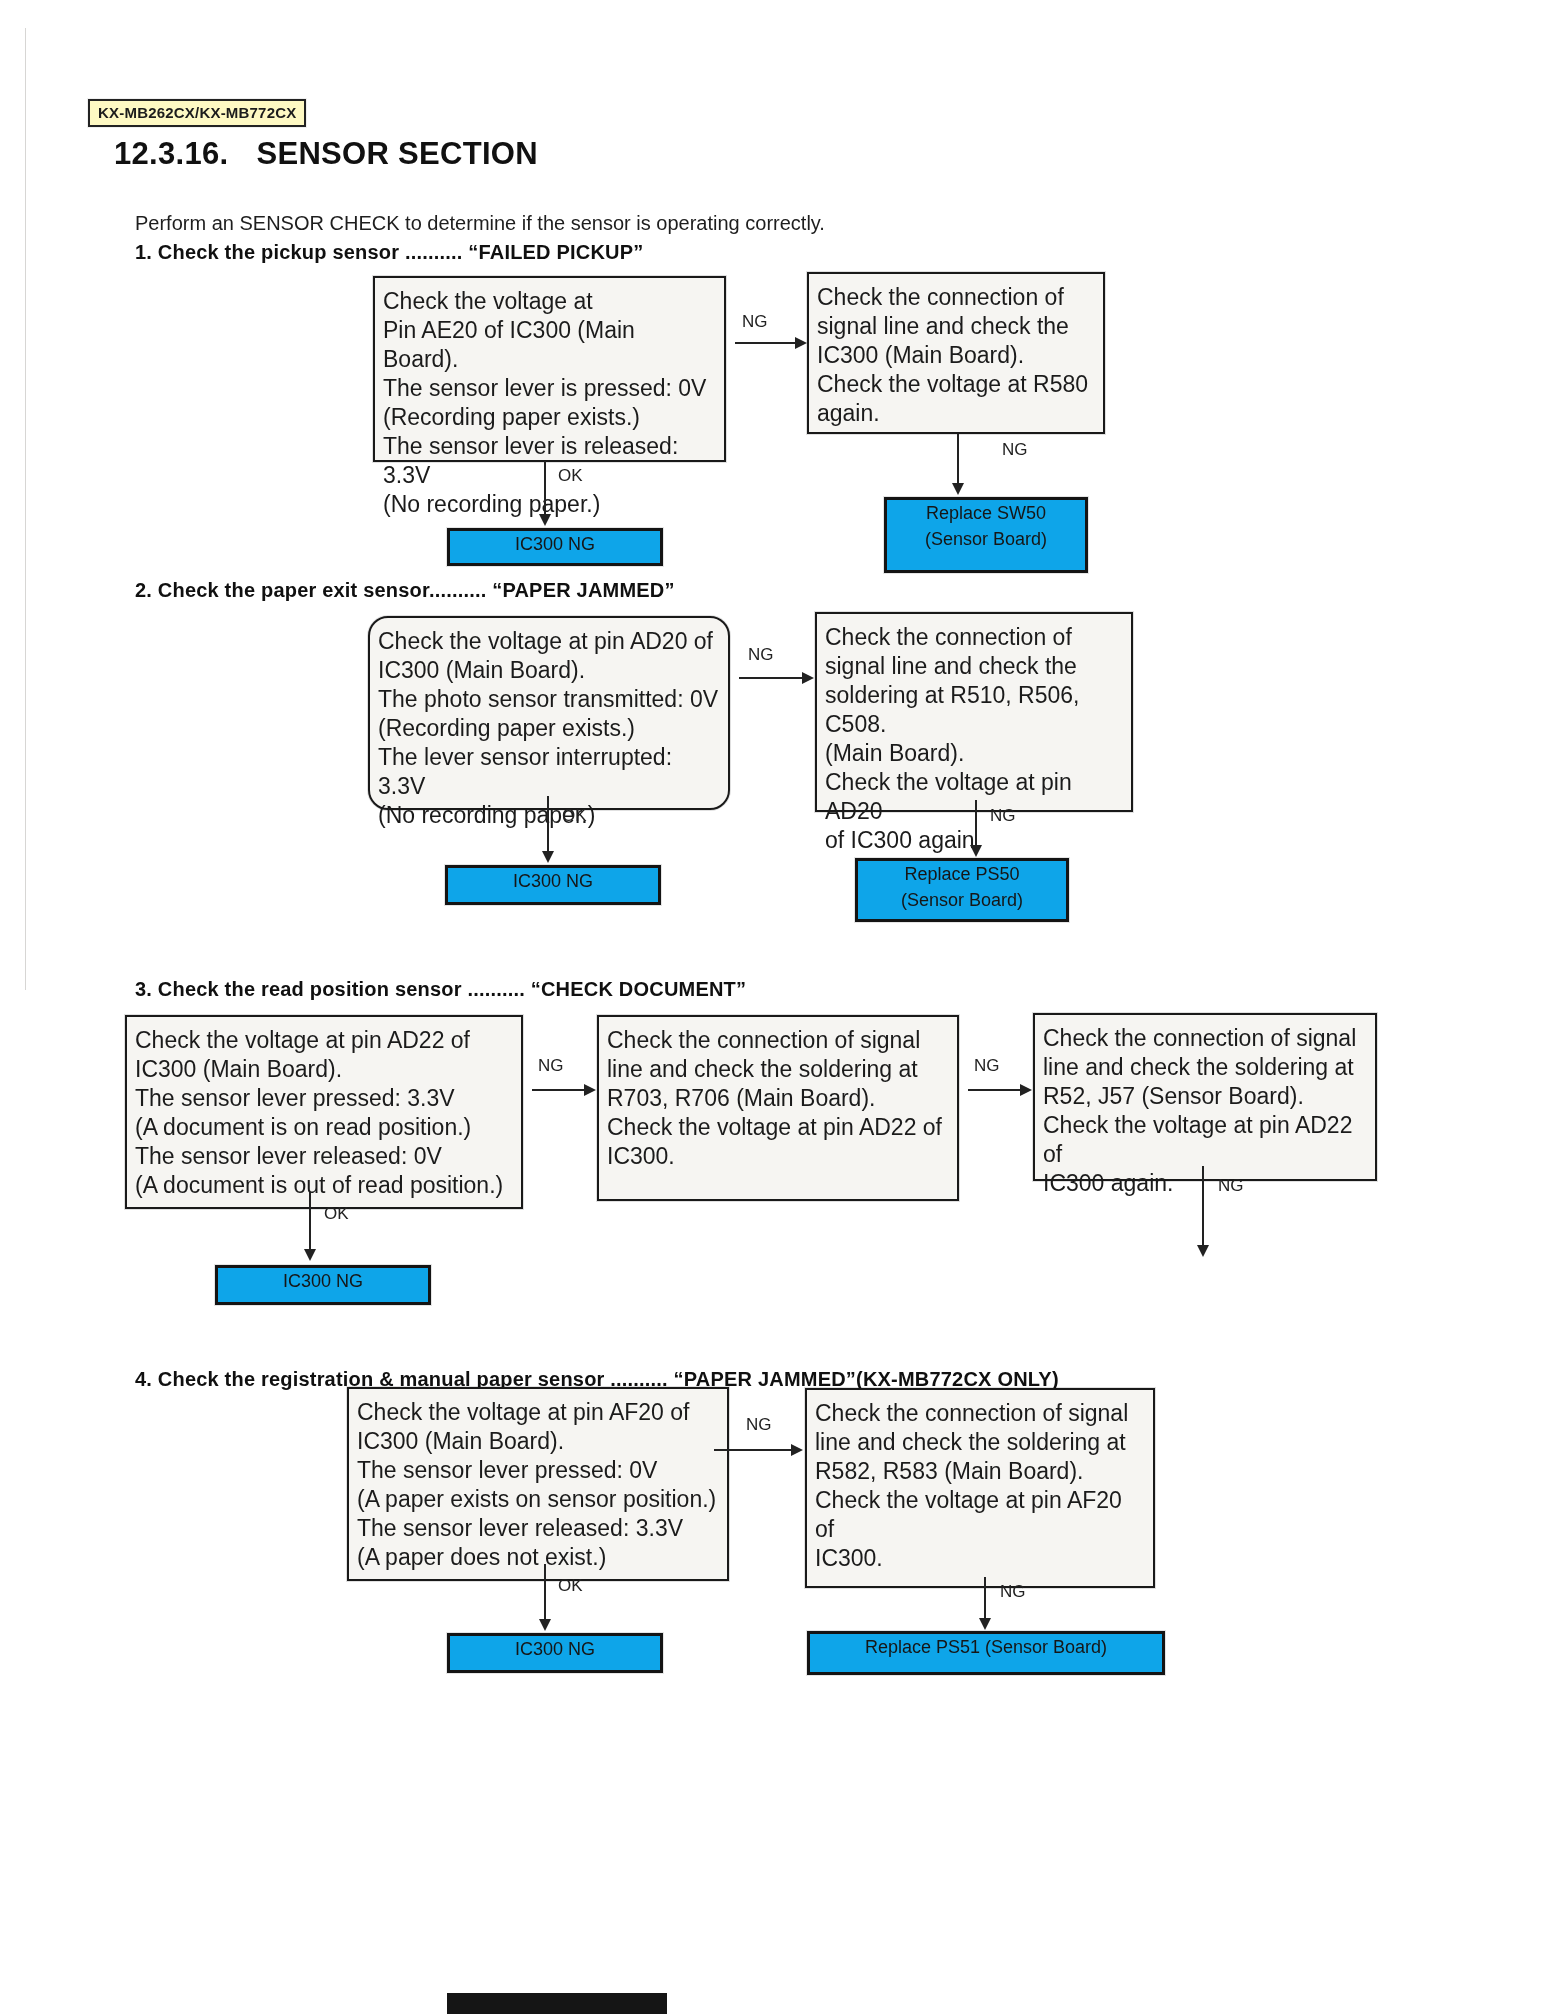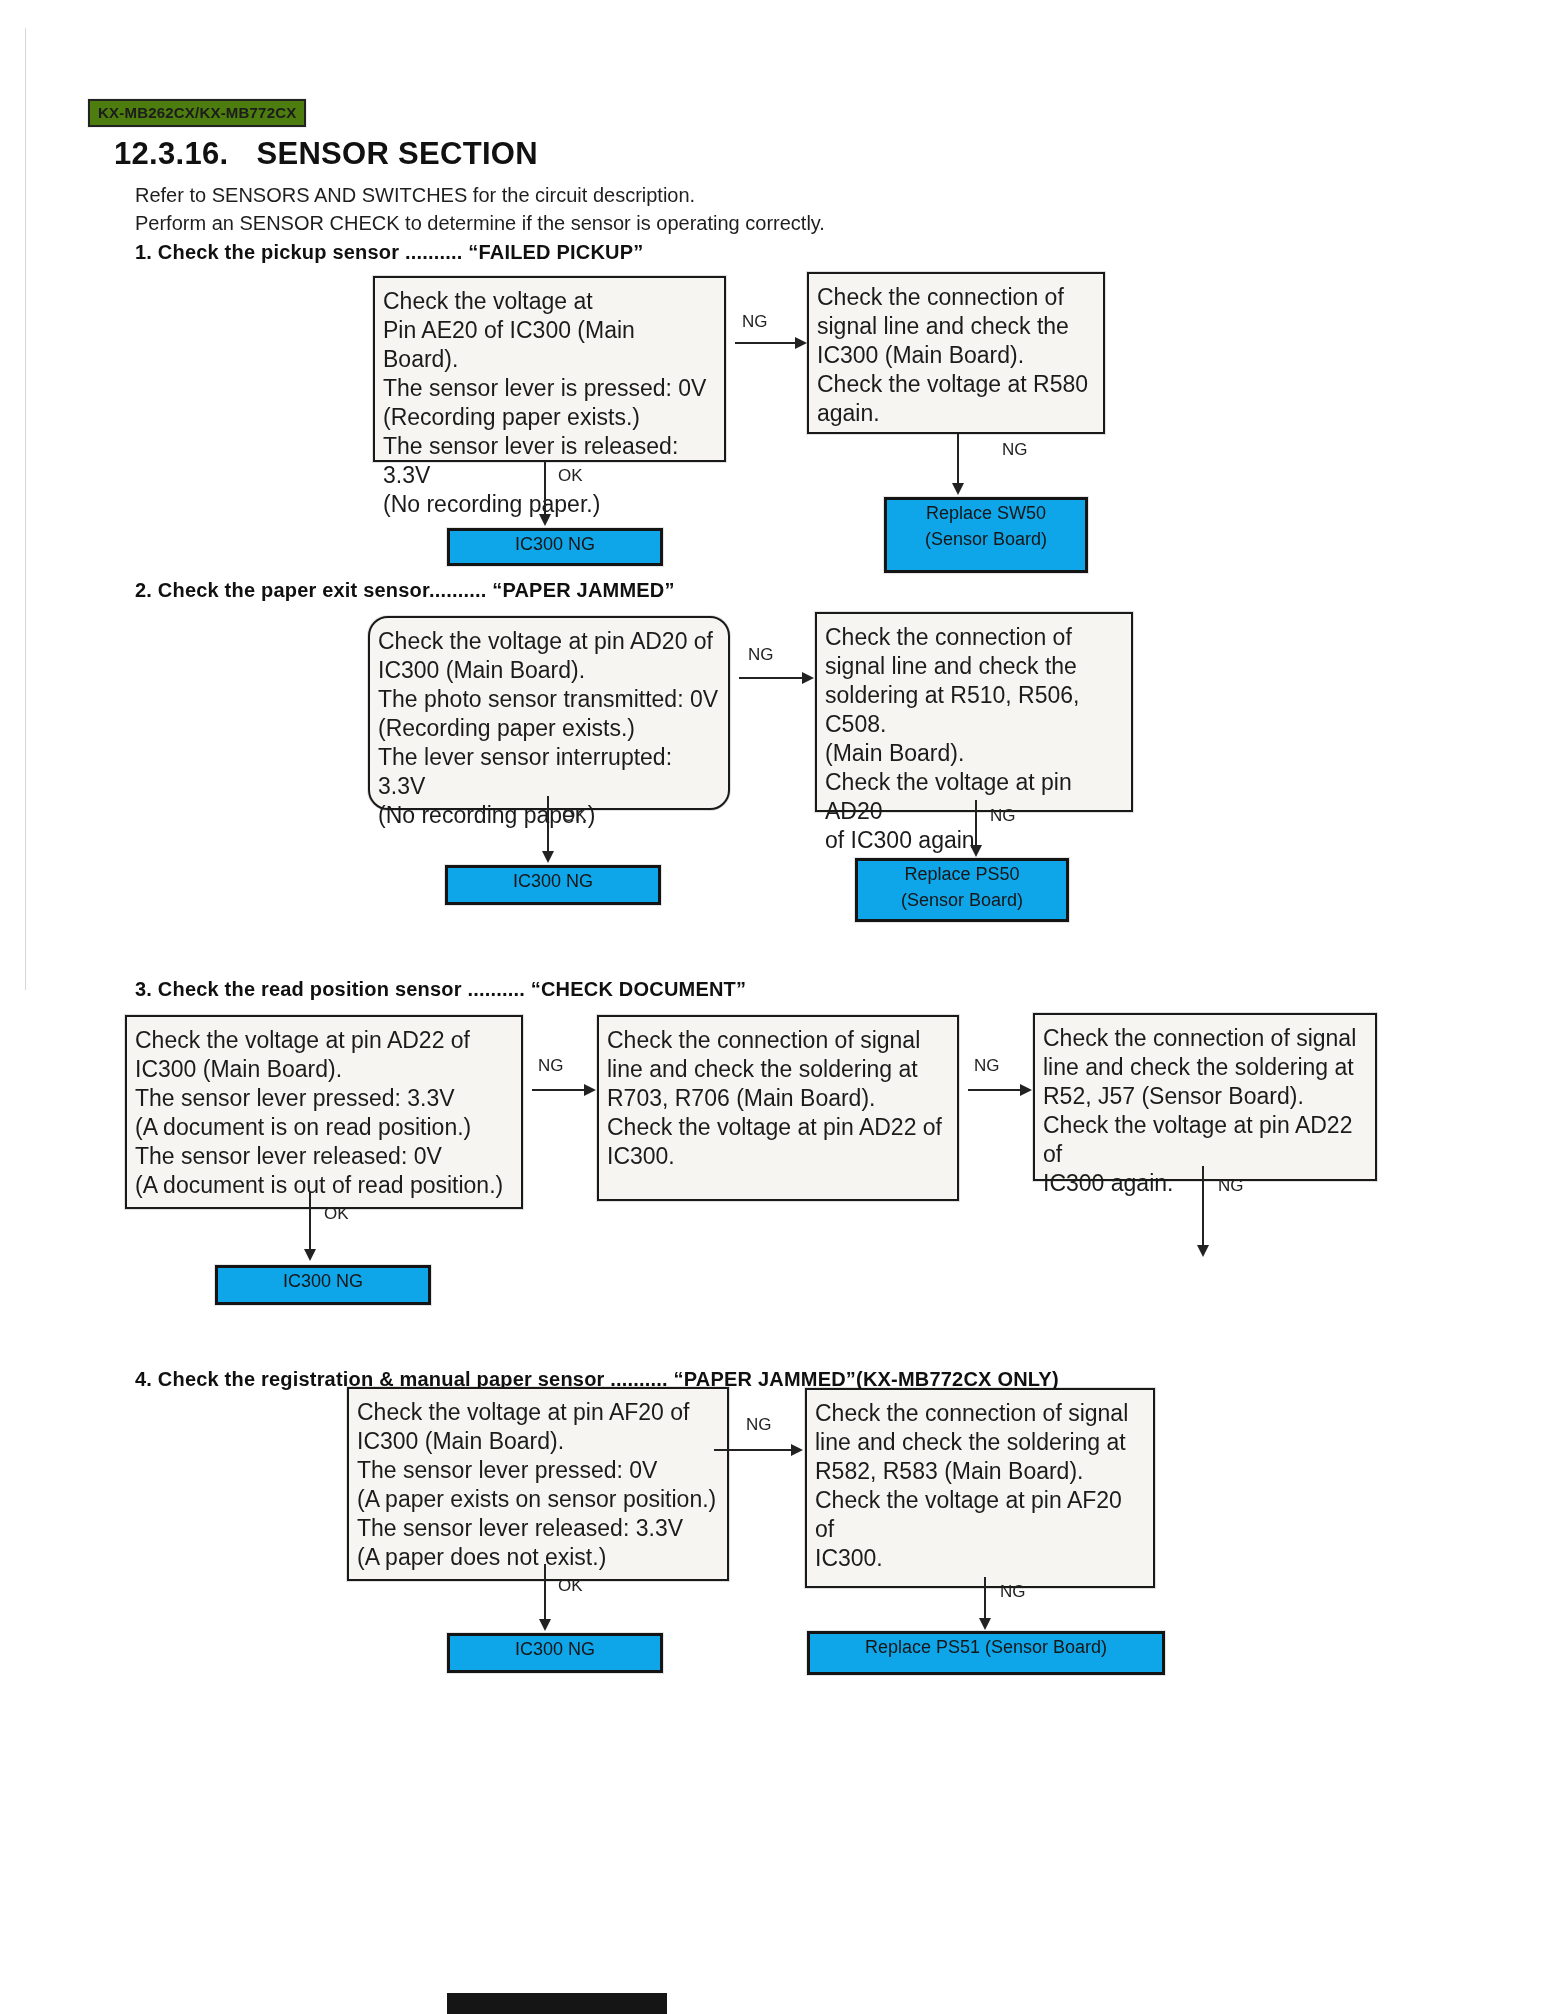--- a/index.html
+++ b/index.html
@@ -7,21 +7,21 @@
     position:relative;
     width:1556px;height:2014px;
     background:#ffffff;
     font-family:"Liberation Sans", sans-serif;
     color:#1c1c1c;
     overflow:hidden;
   }
   .abs{position:absolute;}
   .badge{
     border:2px solid #222;
-    background:#4d7c0f;
+    background:#fef9c3;
     padding:3px 8px 4px 8px;
     font-size:15px;font-weight:bold;letter-spacing:0.2px;
     box-shadow:0 0 0 1px #f0f0f0;
   }
   .page-title{font-size:31px;font-weight:bold;letter-spacing:0.3px;color:#111;margin-left:18px;}
   .page-title .num{margin-right:28px;}
   .body-text{font-size:20px;color:#1e1e1e;}
   .step-heading{font-size:20px;font-weight:bold;color:#101010;letter-spacing:0.2px;}
   .flow-box{
     border:2px solid #191919;
@@ -63,21 +63,20 @@
   <div class="abs artifact" style="left:447px;top:1993px;width:220px;height:21px;"></div>
 
   <div class="abs badge" style="left:88px;top:99px;">
     <span>KX-MB262CX/KX-MB772CX</span>
   </div>
 
   <div class="abs page-title" style="left:96px;top:136px;">
     <span class="num">12.3.16.</span><span>SENSOR SECTION</span>
   </div>
 
-  <div class="abs body-text" style="left:135px;top:184px;">Refer to SENSORS AND SWITCHES for the circuit description.</div>
   <div class="abs body-text" style="left:135px;top:212px;">Perform an SENSOR CHECK to determine if the sensor is operating correctly.</div>
 
   <div class="abs step-heading" style="left:135px;top:241px;">1. Check the pickup sensor .......... “FAILED PICKUP”</div>
 
   <div class="abs flow-box" style="left:373px;top:276px;width:333px;height:164px;">
     <div>Check the voltage at</div>
     <div>Pin AE20 of IC300 (Main Board).</div>
     <div>The sensor lever is pressed: 0V</div>
     <div>(Recording paper exists.)</div>
     <div>The sensor lever is released: 3.3V</div>

